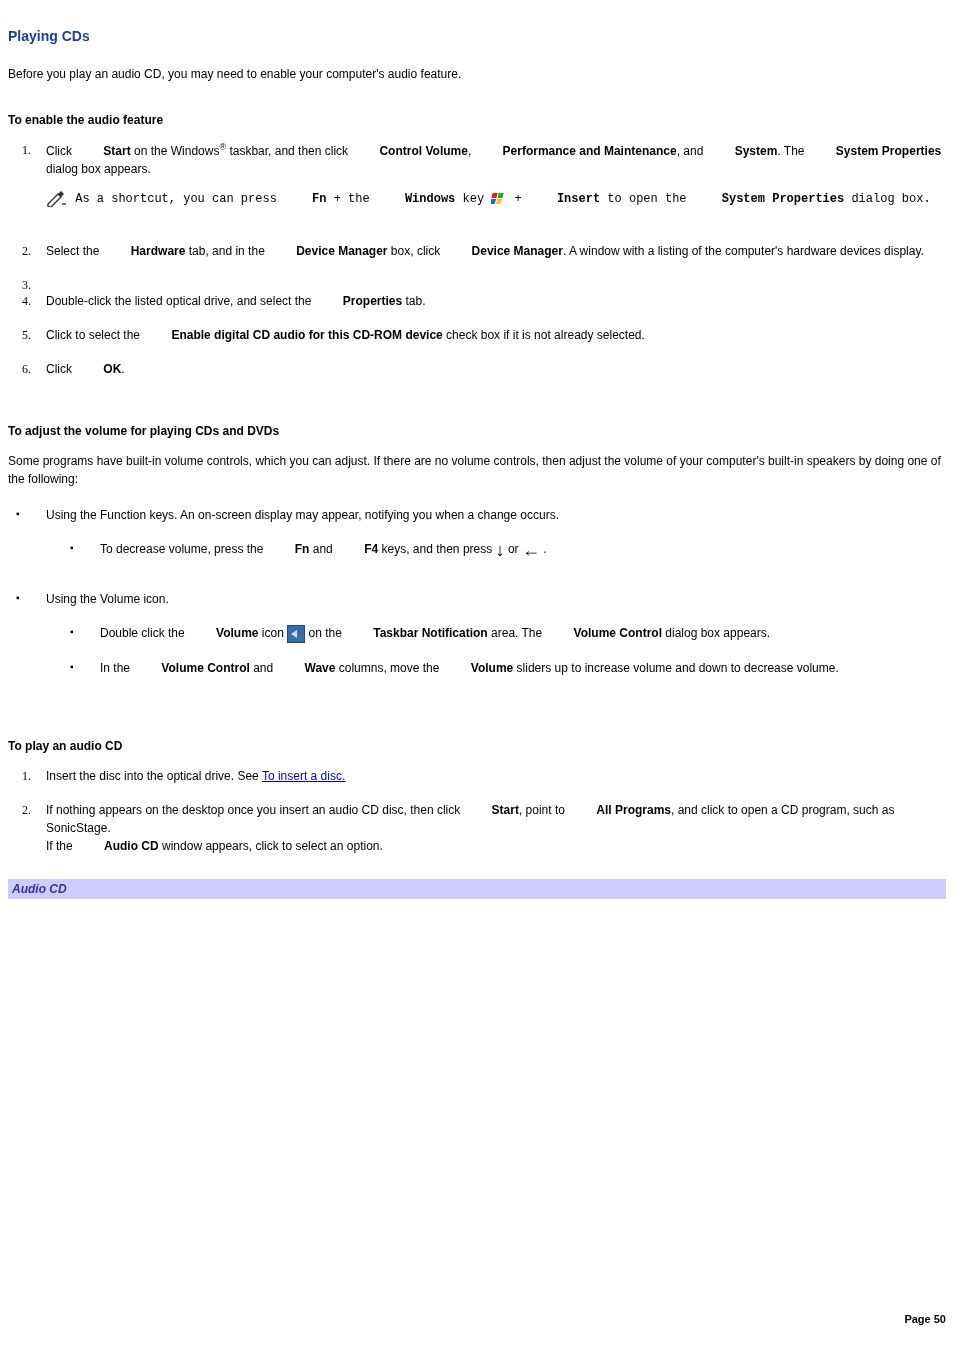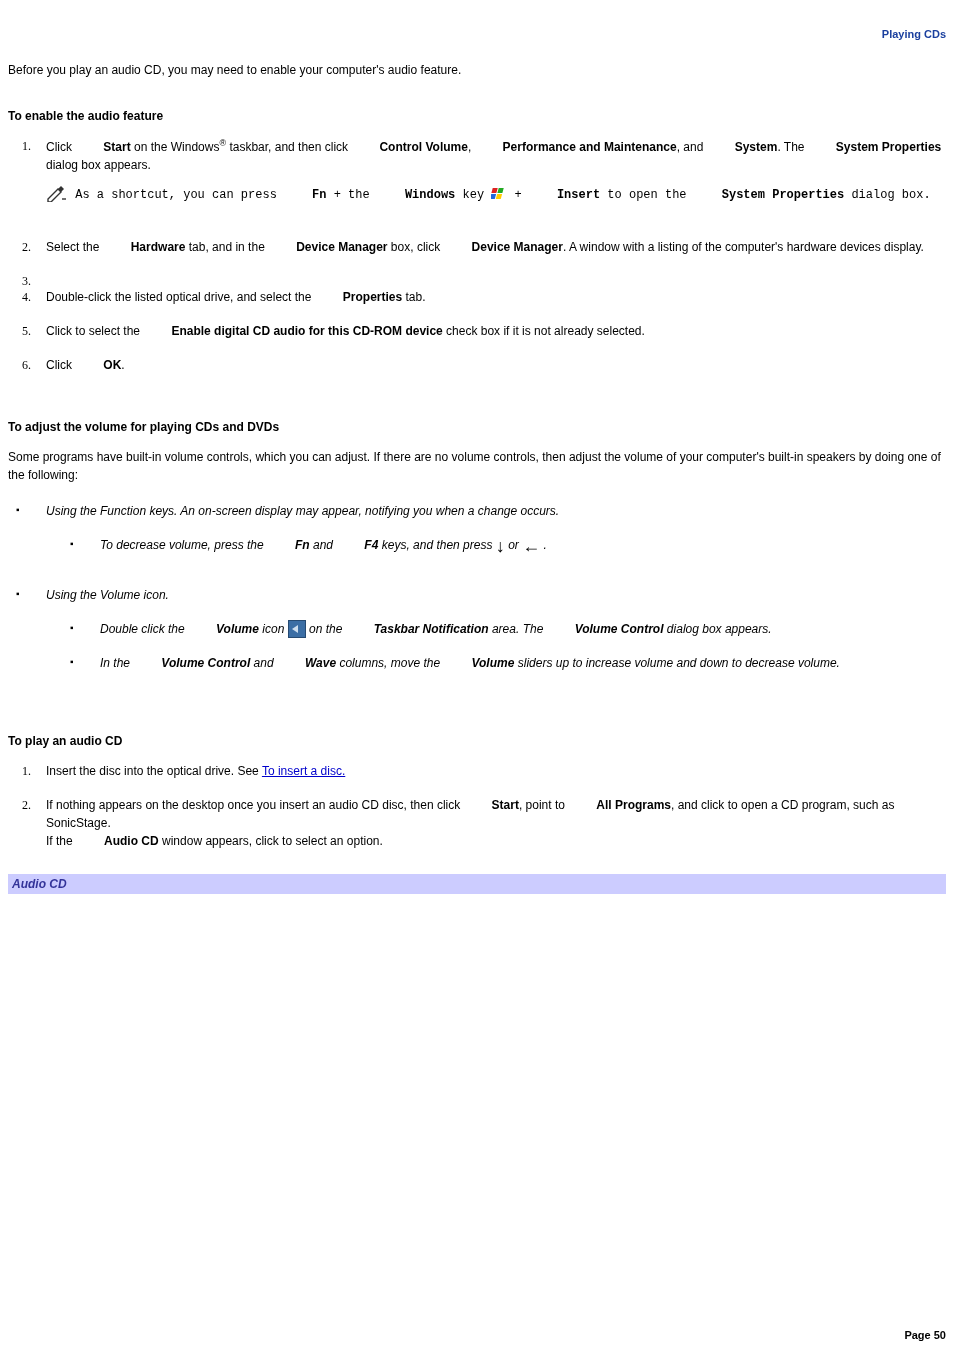--- a/index.html
+++ b/index.html
@@ -8,23 +8,22 @@
     color: #000;
     margin: 0;
     padding: 8px 8px 8px 8px;
     width: 954px;
     box-sizing: border-box;
     line-height: 1.5;
   }
   .page-title {
     color: #1a3f9e;
     font-weight: bold;
-    font-size: 11px;
+    font-size: 14px;
     margin: 18px 0 18px 0;
-    text-align: right;
   }
   p { margin: 0 0 18px 0; }
   .section-heading {
     font-weight: bold;
     margin: 28px 0 12px 0;
   }
   ol.numbered {
     list-style: none;
     padding: 0;
     margin: 0 0 0 38px;
@@ -43,21 +42,20 @@
   }
   ul.bulleted {
     list-style: none;
     padding: 0;
     margin: 0 0 0 8px;
   }
   ul.bulleted > li {
     position: relative;
     padding: 0 0 16px 30px;
     margin: 0;
-    font-style: italic;
   }
   ul.bulleted > li::before {
     content: "▪";
     position: absolute;
     left: 0;
     top: 0;
     font-size: 10px;
   }
   ul.nested {
     list-style: none;
@@ -90,21 +88,21 @@
     font-style: italic;
     font-weight: bold;
     padding: 1px 4px;
     font-size: 12px;
     margin: 8px 0 0 0;
     width: 100%;
     box-sizing: border-box;
   }
   .page-number {
     position: fixed;
-    bottom: 8px;
+    bottom: 24px;
     right: 8px;
     font-weight: bold;
     font-size: 11px;
   }
   .win-flag {
     width: 16px; height: 14px;
     display: inline-block;
     vertical-align: middle;
   }
   .win-flag svg { display:block; }

